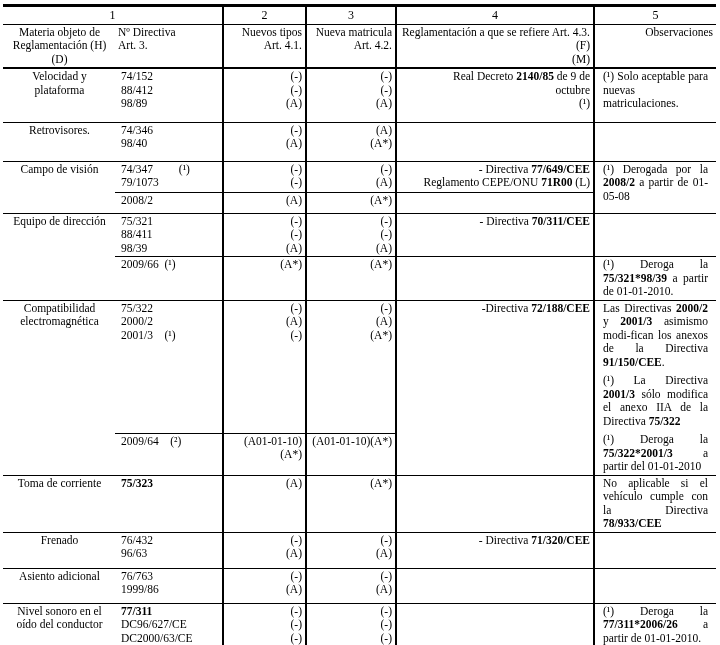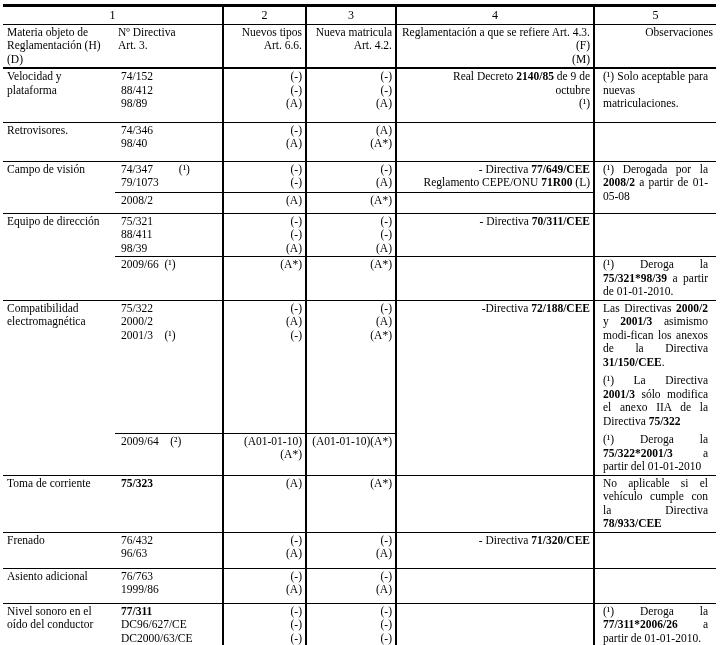--- a/index.html
+++ b/index.html
@@ -8,21 +8,21 @@
   table{border-collapse:collapse;table-layout:fixed;width:713px;
         margin:4px 0 0 3px;border-top:3px solid #000;border-bottom:3px solid #000;
         font-size:11.5px;line-height:13.5px;}
   td{vertical-align:top;padding:1px 3px;word-wrap:break-word;}
   .c3,.c4,.c5,.c6{border-left:2px solid #000;text-align:right;}
   tr.numbers td{text-align:center;font-size:12px;padding-top:2px;}
   tr.headers td{border-top:1px solid #000;}
   tr.bodystart td{border-top:2px solid #000;}
   tr.rs td{border-top:1px solid #000;}
   tr.sub td{border-top:1px solid #000;}
-  .materia{padding-left:4px;}
+  .materia{padding-left:4px;text-align:center;}
   .dir{padding-left:6px;}
   .cen{text-align:right;}
   .reg{padding-left:20px;}
   .obs{text-align:justify;padding:1px 8px;}
   .gap .ln + .ln{margin-top:5px;}
   b{font-weight:bold;}
 </style>
 </head>
 <body>
 
@@ -49,21 +49,21 @@
     <td class="c1 materia">
           <div class="ln">Materia objeto de</div>
           <div class="ln">Reglamentación (H) (D)</div>
         </td>
     <td class="c2">
           <div class="ln">Nº Directiva</div>
           <div class="ln">Art. 3.</div>
         </td>
     <td class="c3">
           <div class="ln">Nuevos tipos</div>
-          <div class="ln">Art. 6.6.</div>
+          <div class="ln">Art. 4.1.</div>
         </td>
     <td class="c4">
           <div class="ln">Nueva matricula</div>
           <div class="ln">Art. 4.2.</div>
         </td>
     <td class="c5">
           <div class="ln">Reglamentación a que se refiere Art. 4.3. (F)</div>
           <div class="ln">(M)</div>
         </td>
     <td class="c6 cen">
@@ -190,21 +190,21 @@
         </td>
     <td class="c4 cen">
           <div class="ln">(-)</div>
           <div class="ln">(A)</div>
           <div class="ln">(A*)</div>
         </td>
     <td class="c5 reg" rowspan="2">
           <div class="ln">-Directiva <b>72/188/CEE</b></div>
         </td>
     <td class="c6 obs gap" rowspan="2">
-          <div class="ln">Las Directivas <b>2000/2</b> y <b>2001/3</b> asimismo modi-fican los anexos de la Directiva <b>31/150/CEE</b>.</div>
+          <div class="ln">Las Directivas <b>2000/2</b> y <b>2001/3</b> asimismo modi-fican los anexos de la Directiva <b>91/150/CEE</b>.</div>
           <div class="ln">(¹) La Directiva <b>2001/3</b> sólo modifica el anexo IIA de la Directiva <b>75/322</b></div>
           <div class="ln">(¹) Deroga la <b>75/322*2001/3</b> a partir del 01-01-2010</div>
         </td>
   </tr>
   <tr class="sub" style="height:30px">
     <td class="c2 dir">2009/64&nbsp;&nbsp;&nbsp;&nbsp;(²)</td>
     <td class="c3 cen">(A01-01-10)(A*)</td>
     <td class="c4 cen">(A01-01-10)(A*)</td>
   </tr>
 

